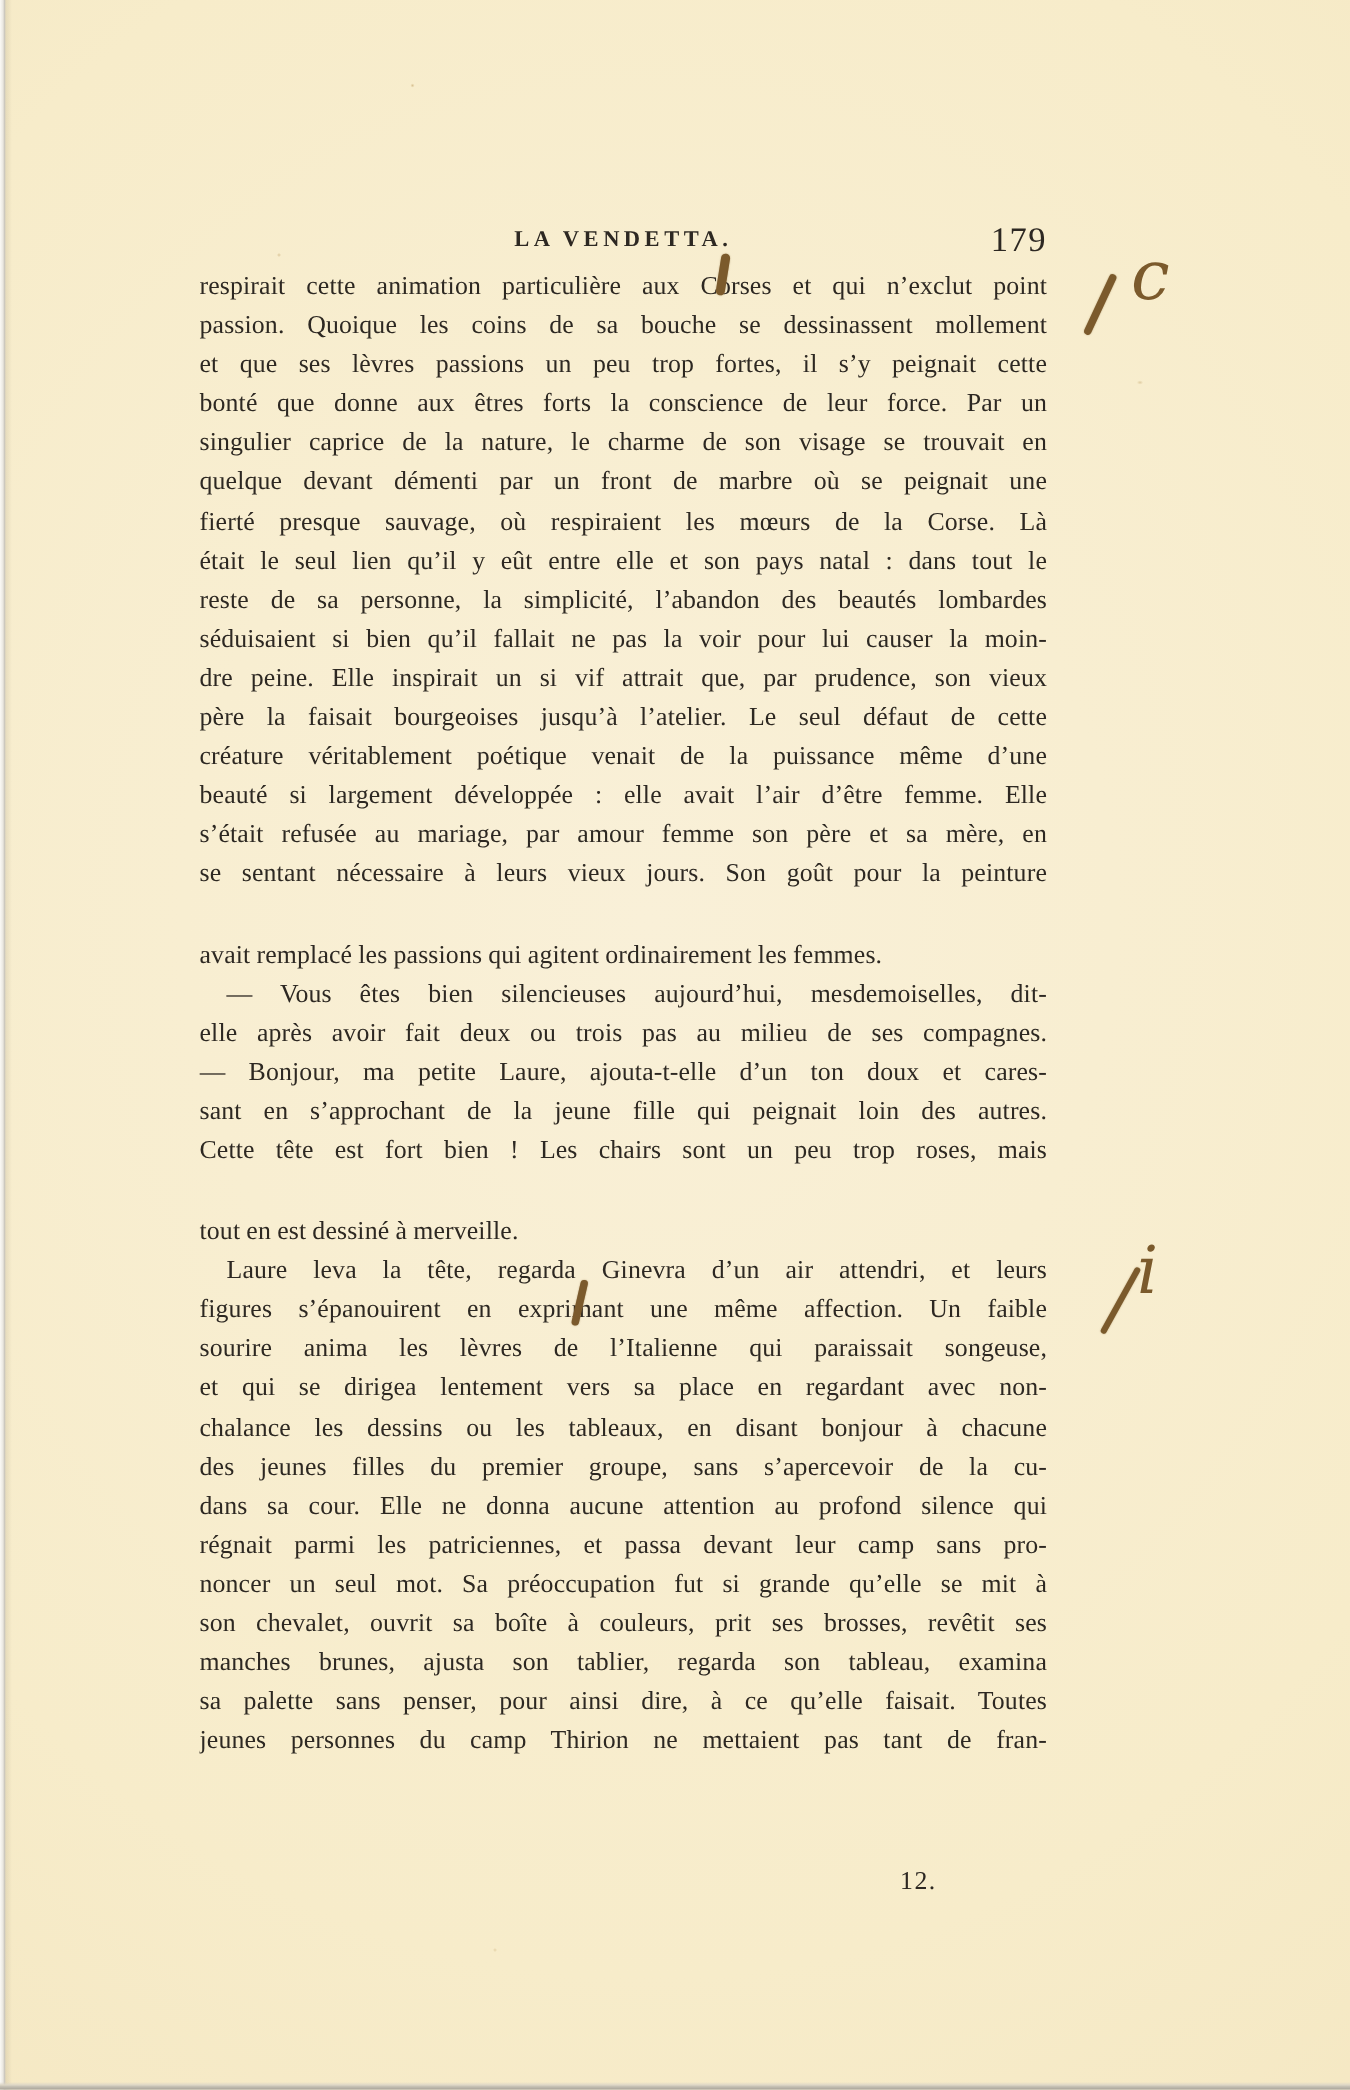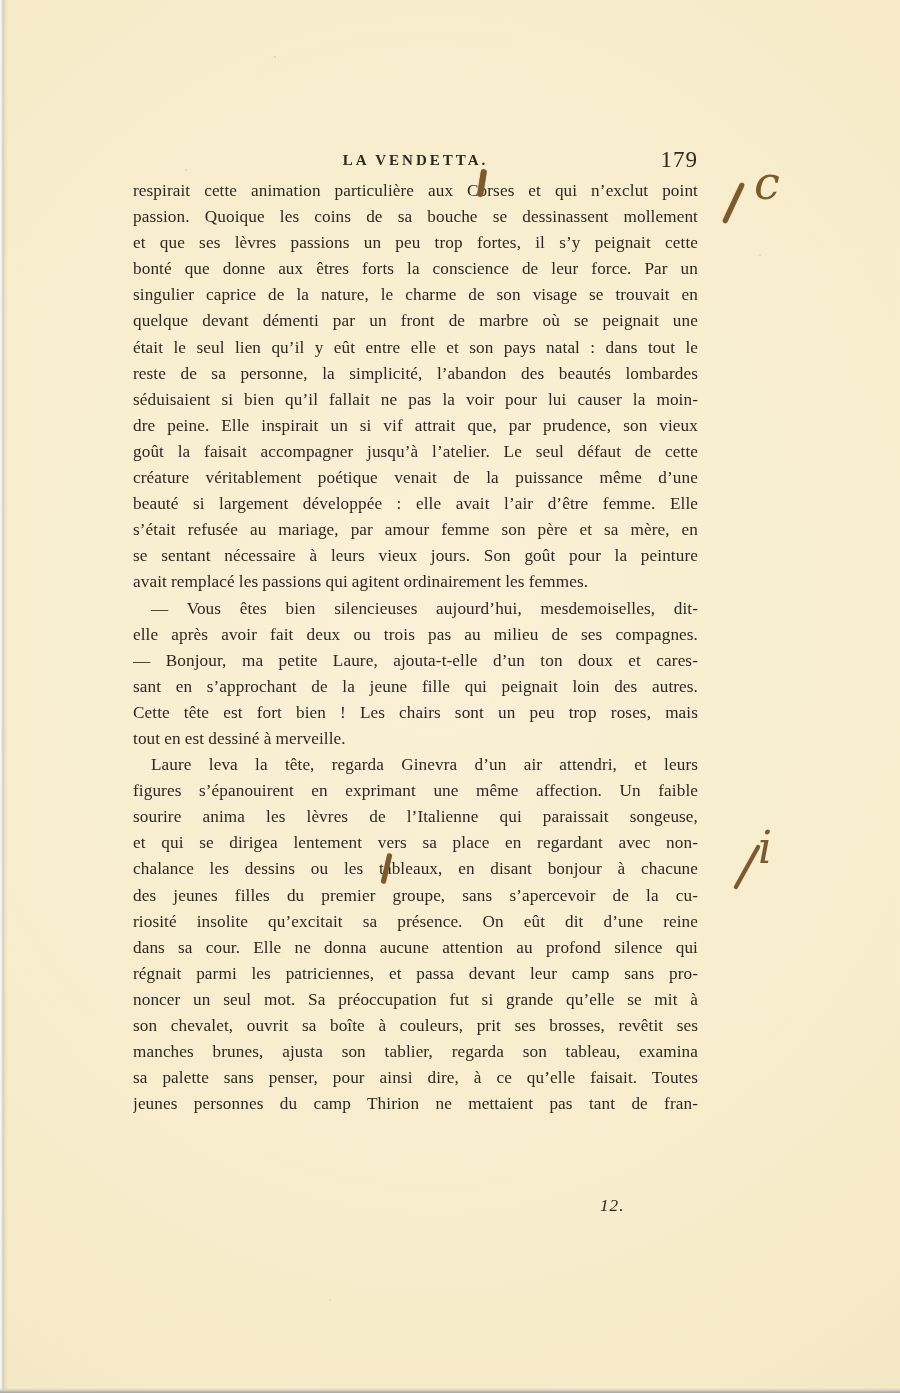--- a/index.html
+++ b/index.html
@@ -46,25 +46,25 @@
     font-size:23px;letter-spacing:1px;font-weight:400;
   }
   .lines{position:absolute;left:0;top:28px;width:565px;}
   .line{
     font-size:17.2px;
     line-height:26.1px;height:26.1px;
     text-align:justify;text-align-last:justify;
     word-spacing:-0.3px;letter-spacing:0.1px;
     white-space:normal;overflow:hidden;
   }
-  .line.end{text-align-last:left;}
+  .line.end{text-align-last:left;margin-top:28px;}
   .line.indent{text-indent:18px;}
   .signature{
-    position:absolute;left:600px;top:1196px;
-    font-size:17.2px;color:#2d2822;letter-spacing:1px;font-style:italic;
+    position:absolute;left:600px;top:1244px;
+    font-size:17.2px;color:#2d2822;letter-spacing:1px;
   }
   
   .ink{position:absolute;background:#7b5a2c;border-radius:3px;box-shadow:0 0 1px rgba(123,90,44,.6);}
   .stroke-corses{left:479px;top:169px;width:6px;height:28px;transform:rotate(9deg);}
   .stroke-italienne{left:384px;top:853px;width:5px;height:31px;transform:rotate(13deg);}
   .slash-c{left:731px;top:181px;width:5px;height:44px;transform:rotate(25deg);}
   .slash-i{left:745px;top:842px;width:4px;height:50px;transform:rotate(29deg);}
   .hand-letter{
     position:absolute;color:#7b5a2c;
     font-family:"DejaVu Serif","Liberation Serif",serif;
@@ -85,43 +85,43 @@
       <span class="running-title">LA VENDETTA.</span>
       <span class="page-number">179</span>
     </div>
     <div class="lines" id="lines">
         <div class="line">respirait cette animation particulière aux Corses et qui n’exclut point</div>
         <div class="line">passion. Quoique les coins de sa bouche se dessinassent mollement</div>
         <div class="line">et que ses lèvres passions un peu trop fortes, il s’y peignait cette</div>
         <div class="line">bonté que donne aux êtres forts la conscience de leur force. Par un</div>
         <div class="line">singulier caprice de la nature, le charme de son visage se trouvait en</div>
         <div class="line">quelque devant démenti par un front de marbre où se peignait une</div>
+        <div class="line">fierté presque sauvage, où respiraient les mœurs de la Corse. Là</div>
         <div class="line">était le seul lien qu’il y eût entre elle et son pays natal : dans tout le</div>
         <div class="line">reste de sa personne, la simplicité, l’abandon des beautés lombardes</div>
         <div class="line">séduisaient si bien qu’il fallait ne pas la voir pour lui causer la moin-</div>
         <div class="line">dre peine. Elle inspirait un si vif attrait que, par prudence, son vieux</div>
-        <div class="line">goût la faisait accompagner jusqu’à l’atelier. Le seul défaut de cette</div>
+        <div class="line">père la faisait bourgeoises jusqu’à l’atelier. Le seul défaut de cette</div>
         <div class="line">créature véritablement poétique venait de la puissance même d’une</div>
         <div class="line">beauté si largement développée : elle avait l’air d’être femme. Elle</div>
         <div class="line">s’était refusée au mariage, par amour femme son père et sa mère, en</div>
         <div class="line">se sentant nécessaire à leurs vieux jours. Son goût pour la peinture</div>
         <div class="line end">avait remplacé les passions qui agitent ordinairement les femmes.</div>
         <div class="line indent">— Vous êtes bien silencieuses aujourd’hui, mesdemoiselles, dit-</div>
         <div class="line">elle après avoir fait deux ou trois pas au milieu de ses compagnes.</div>
         <div class="line">— Bonjour, ma petite Laure, ajouta-t-elle d’un ton doux et cares-</div>
         <div class="line">sant en s’approchant de la jeune fille qui peignait loin des autres.</div>
         <div class="line">Cette tête est fort bien ! Les chairs sont un peu trop roses, mais</div>
         <div class="line end">tout en est dessiné à merveille.</div>
         <div class="line indent">Laure leva la tête, regarda Ginevra d’un air attendri, et leurs</div>
         <div class="line">figures s’épanouirent en exprimant une même affection. Un faible</div>
         <div class="line">sourire anima les lèvres de l’Italienne qui paraissait songeuse,</div>
         <div class="line">et qui se dirigea lentement vers sa place en regardant avec non-</div>
         <div class="line">chalance les dessins ou les tableaux, en disant bonjour à chacune</div>
         <div class="line">des jeunes filles du premier groupe, sans s’apercevoir de la cu-</div>
-        <div class="line">riosité insolite qu’excitait sa présence. On eût dit d’une reine</div>
         <div class="line">dans sa cour. Elle ne donna aucune attention au profond silence qui</div>
         <div class="line">régnait parmi les patriciennes, et passa devant leur camp sans pro-</div>
         <div class="line">noncer un seul mot. Sa préoccupation fut si grande qu’elle se mit à</div>
         <div class="line">son chevalet, ouvrit sa boîte à couleurs, prit ses brosses, revêtit ses</div>
         <div class="line">manches brunes, ajusta son tablier, regarda son tableau, examina</div>
         <div class="line">sa palette sans penser, pour ainsi dire, à ce qu’elle faisait. Toutes</div>
         <div class="line">jeunes personnes du camp Thirion ne mettaient pas tant de fran-</div>
       </div>
   </div>
 

